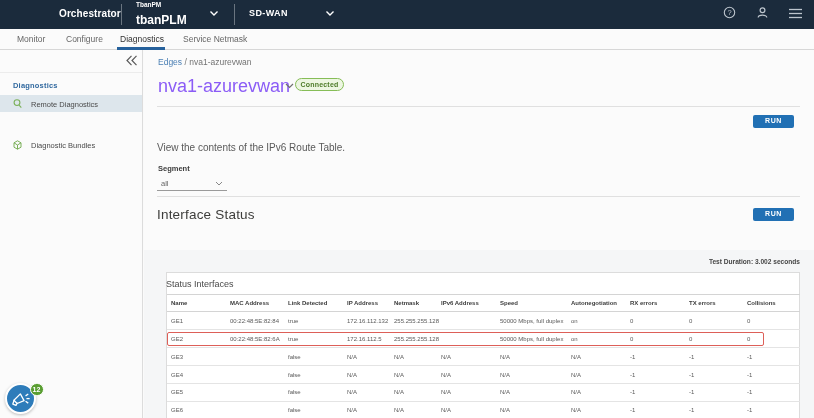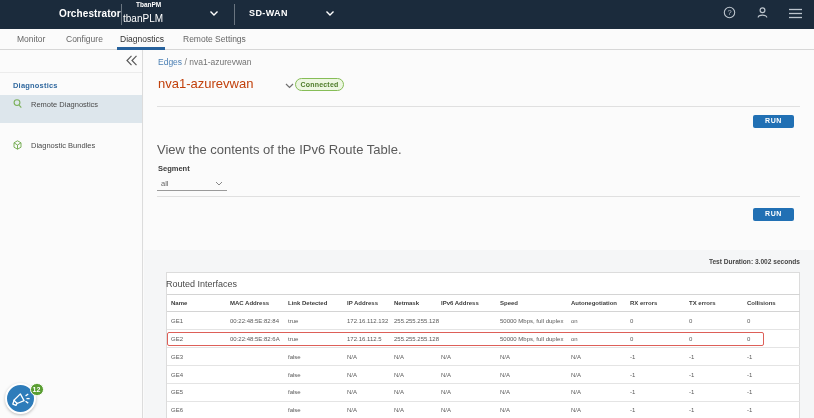--- a/index.html
+++ b/index.html
@@ -4,48 +4,48 @@
 <style>
   * { margin:0; padding:0; box-sizing:border-box; }
   html,body { width:814px; height:418px; overflow:hidden; }
   body { font-family:"Liberation Sans", sans-serif; background:#fafafa; position:relative; }
 
   
   .topbar { position:absolute; left:0; top:0; width:814px; height:29px; background:#1b2b3c; }
   .topbar .brand { position:absolute; left:43px; top:8px; color:#fff; font-size:10px; font-weight:bold; letter-spacing:.1px;padding-left:16px; }
   .vdiv { position:absolute; top:4px; width:1px; height:21px; background:rgba(255,255,255,.35); }
   .ent1 { position:absolute; left:136px; top:1px; color:#fff; font-size:6.5px; font-weight:bold; }
-  .ent2 { position:absolute; left:123px; top:13px; color:#fff; font-size:10px; font-weight:normal; }
+  .ent2 { position:absolute; left:136px; top:13px; color:#fff; font-size:12px; font-weight:bold; }
   .sdwan { position:absolute; left:249px; top:8px; color:#fff; font-size:9px; font-weight:bold; letter-spacing:.4px; }
   svg.chev { position:absolute; }
 
   
   .tabbar { position:absolute; left:0; top:29px; width:814px; height:21px; background:#fbfbfb; border-bottom:1px solid #d7d7d7; }
   .tab { position:absolute; top:5px; font-size:8.5px; color:#666; }
   .tab.active { color:#333; }
   .tabline { position:absolute; left:117px; top:18px; width:48px; height:3px; background:#26619c; }
 
   
   .sidebar { position:absolute; left:0; top:50px; width:143px; height:368px; background:#fbfbfb; border-right:1px solid #dcdcdc; }
   .sidehead { position:absolute; left:0; top:0; width:142px; height:23px; border-bottom:1px solid #ececec; }
   .navgroup { position:absolute; left:13px; top:31px; color:#31699f; font-size:7.5px; font-weight:bold; letter-spacing:.2px; }
-  .navitem { position:absolute; left:0; width:142px; height:28px; font-size:7.5px; color:#4a4a4a; }
+  .navitem { position:absolute; left:0; width:142px; height:17px; font-size:7.5px; color:#4a4a4a; }
   .navitem .txt { position:absolute; left:31px; top:5px; }
   .navitem.sel { background:#dde6ec; }
   .navitem svg { position:absolute; left:13px; top:4px; }
 
   
   .content { position:absolute; left:144px; top:50px; width:670px; height:368px; background:#fbfbfb; }
   .crumb { position:absolute; left:14px; top:7px; font-size:8.5px; color:#737373; }
   .crumb a { color:#4a7fb4; text-decoration:none; }
-  .title { position:absolute; left:14px; top:26px; font-size:13px; color:#c2410c; }
+  .title { position:absolute; left:14px; top:26px; font-size:18px; color:#8b5cf6; }
   .pill { position:absolute; left:151px; top:27.5px; width:49px; height:13px; border:1px solid #86bd57; border-radius:7px; background:#edf6e2; color:#4c7a27; font-size:7px; font-weight:bold; text-align:center; line-height:11.5px; letter-spacing:.2px; }
   .hr { position:absolute; left:13px; width:643px; height:1px; background:#e0e0e0; }
   .h2 { position:absolute; left:13px; font-size:13.5px; color:#3c3c3a; letter-spacing:.2px; }
-  .desc { position:absolute; left:13px; font-size:13px; color:#5a5a5a;text-align:right; }
+  .desc { position:absolute; left:13px; font-size:10px; color:#5a5a5a;text-align:right; }
   .runbtn { position:absolute; left:609px; width:41px; height:12.5px; background:#2170b4; border-radius:2px; color:#fff; font-size:7px; font-weight:bold; text-align:center; line-height:12.5px; letter-spacing:.6px; }
   .seglbl { position:absolute; left:14px; top:114px; font-size:7.5px; font-weight:bold; color:#3c3c3c; }
   .selbox { position:absolute; left:13px; top:126px; width:70px; height:15px; border-bottom:1px solid #9a9a9a; font-size:7.5px; color:#666; }
   .selbox .val { position:absolute; left:4px; top:3px; }
 
   .testdur { position:absolute; left:356px; top:207.5px; width:300px; text-align:right; font-size:6.6px; font-weight:bold; color:#464646; }
 
   
   .panel { position:absolute; left:22px; top:222px; width:634px; height:200px; background:#fff; border:1px solid #dcdcdc; }
   .paneltitle { position:absolute; left:-1px; top:6px; font-size:9px; color:#4a4a4a; }
@@ -88,21 +88,21 @@
         <line x1="0" y1="5.5" x2="13" y2="5.5"></line>
         <line x1="0" y1="9.5" x2="13" y2="9.5"></line>
       </g>
     </svg>
 </div>
 
 <div class="tabbar">
   <span class="tab" style="left:17px;">Monitor</span>
   <span class="tab" style="left:66px;">Configure</span>
   <span class="tab active" style="left:120px;">Diagnostics</span>
-  <span class="tab" style="left:183px;">Remote Settings</span>
+  <span class="tab" style="left:183px;">Service Netmask</span>
   <div class="tabline"></div>
 </div>
 
 <div class="sidebar">
   <div class="sidehead">
     <svg style="position:absolute; left:126px; top:5px;" width="12" height="11" viewBox="0 0 12 11">
         <g fill="none" stroke="#5a5a5a" stroke-width="1.2">
           <polyline points="5.5,0.8 1,5.5 5.5,10.2"></polyline>
           <polyline points="10.5,0.8 6,5.5 10.5,10.2"></polyline>
         </g>
@@ -138,26 +138,27 @@
   <div class="desc" style="top:92px;">View the contents of the IPv6 Route Table.</div>
   <div class="seglbl">Segment</div>
   <div class="selbox">
     <span class="val">all</span>
     <svg style="position:absolute; right:4px; top:5px;" width="8" height="5" viewBox="0 0 8 5">
         <polyline points="1,1 4,4 7,1" fill="none" stroke="#888" stroke-width="1"></polyline>
       </svg>
   </div>
   <div class="hr" style="top:146px;"></div>
 
+  <div class="h2" style="top:157px;">Interface Status</div>
   <div class="runbtn" style="top:158px;">RUN</div>
   <div style="position:absolute; left:0; top:200px; width:670px; height:168px; background:#f5f6f7;"></div>
   <div class="testdur">Test Duration: 3.002 seconds</div>
 
   <div class="panel">
-    <div class="paneltitle">Routed Interfaces</div>
+    <div class="paneltitle">Status Interfaces</div>
     <table class="grid">
       <colgroup>
         <col style="width:59px">
           <col style="width:58px">
           <col style="width:59px">
           <col style="width:47px">
           <col style="width:47px">
           <col style="width:59px">
           <col style="width:71px">
           <col style="width:59px">

